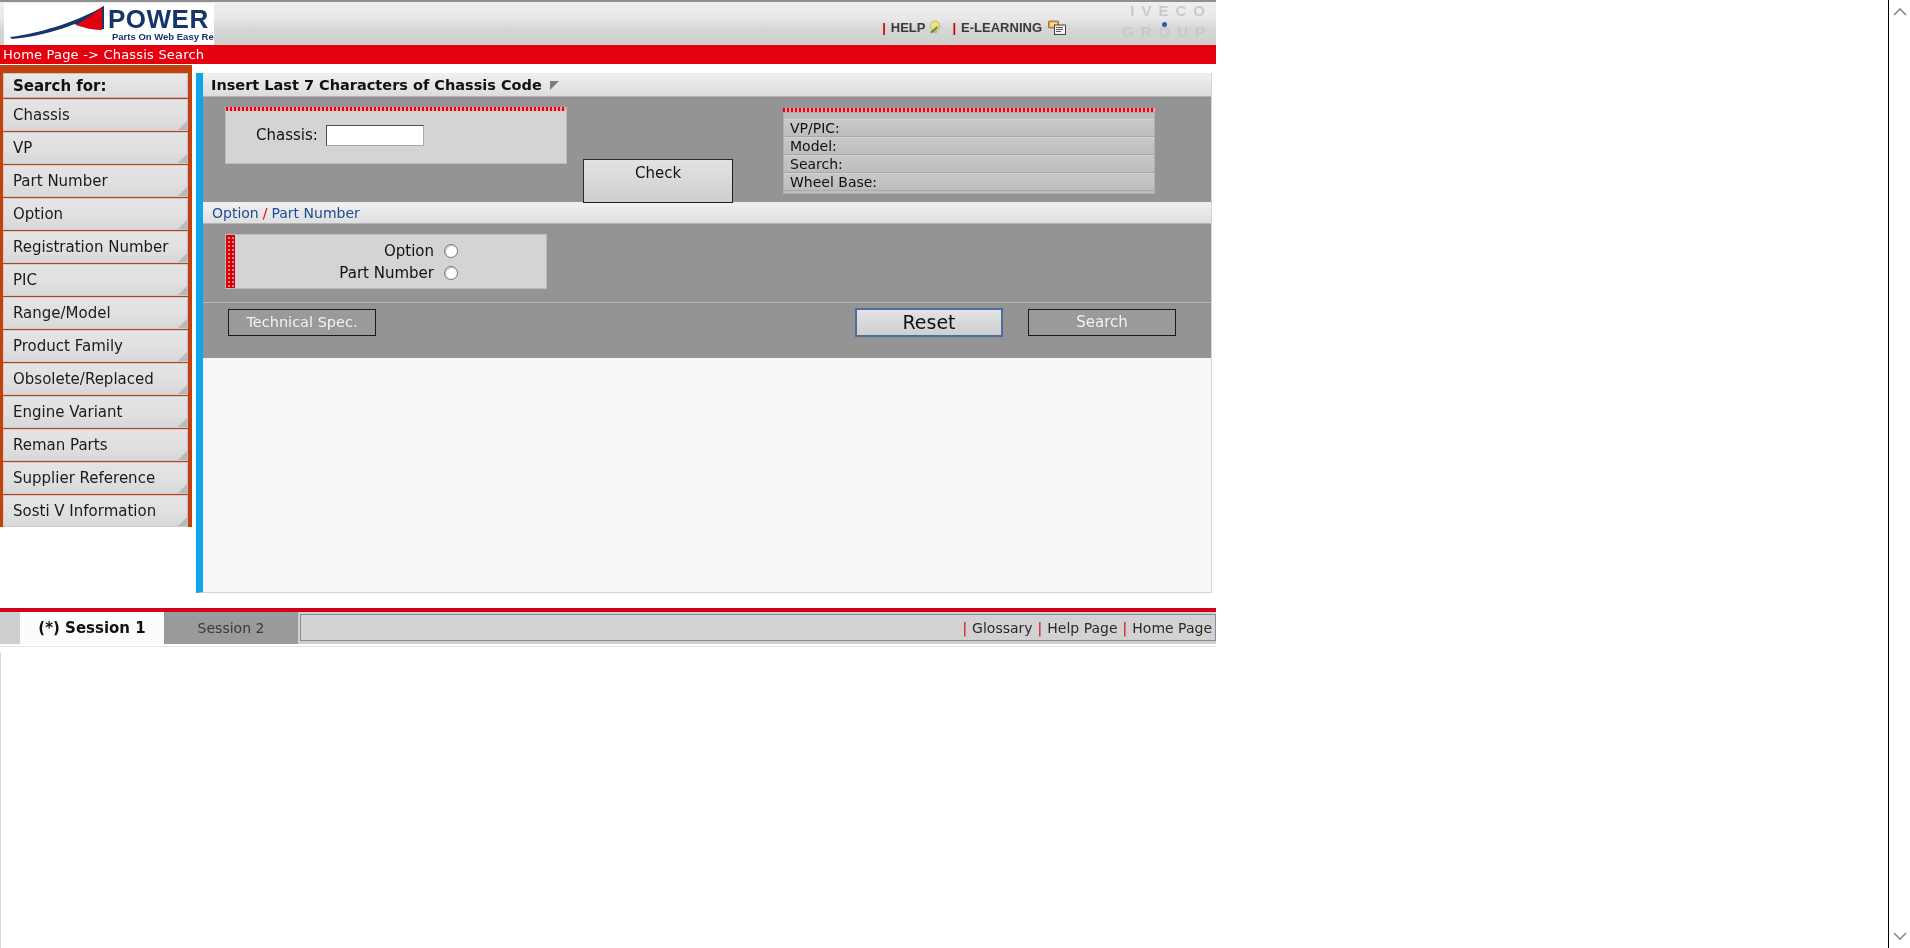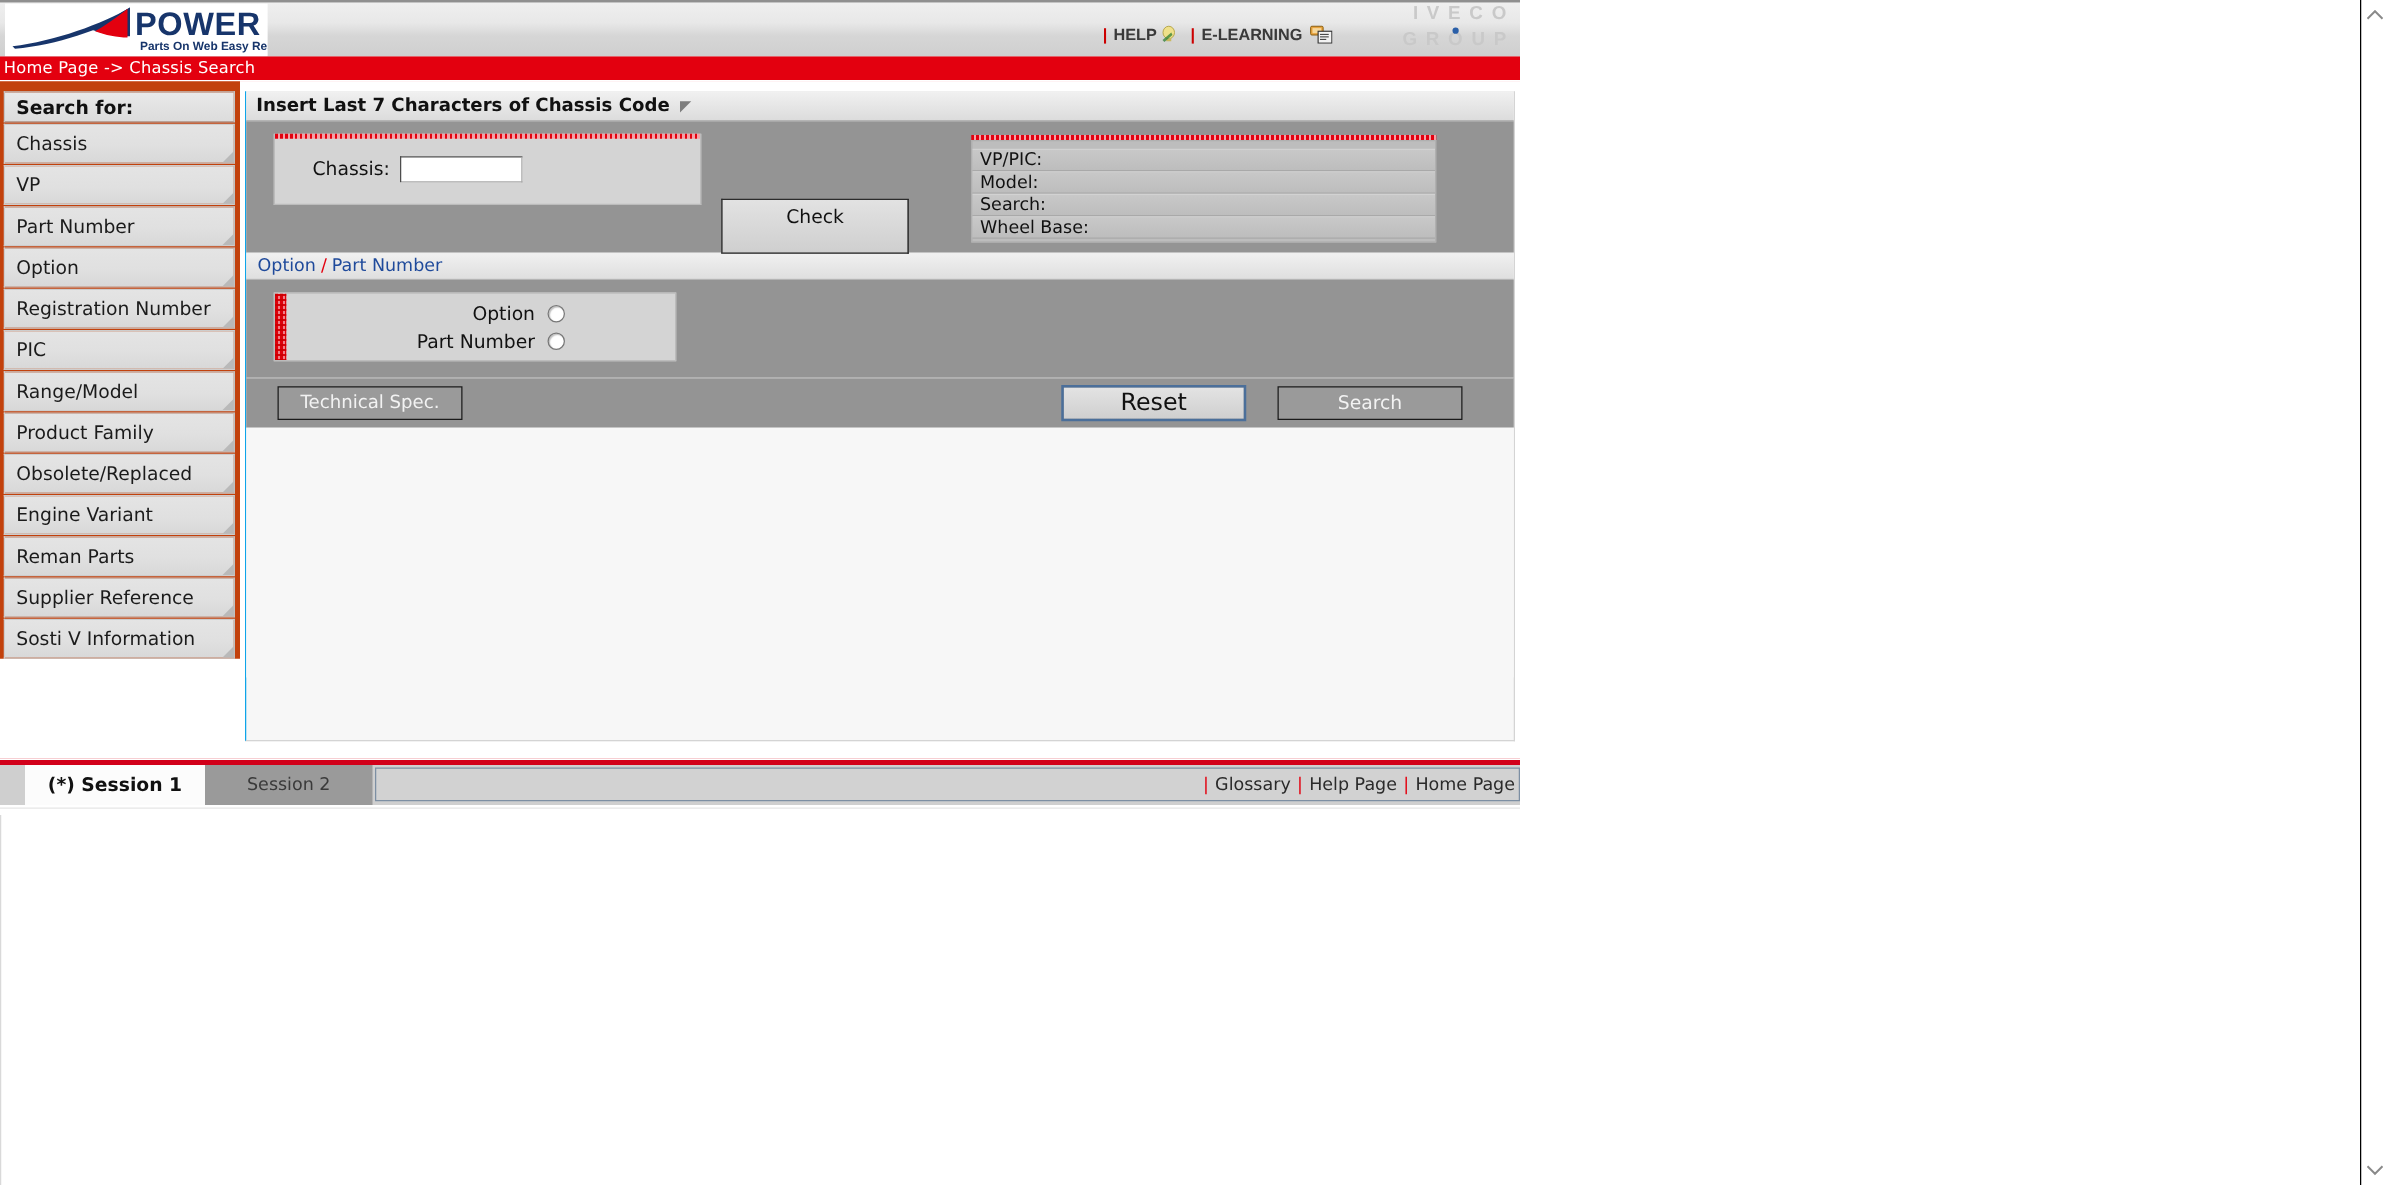--- a/index.html
+++ b/index.html
@@ -162,21 +162,21 @@
     border-left: 9px solid transparent;
     border-bottom: 9px solid #b9b9b9;
   }
 
   
   .content {
     flex: 1 1 auto;
     margin: 8px 4px 0 4px;
     background: #f7f7f7;
     min-height: 520px;
-    border-left: 1px solid #0ea5e9;
+    border-left: 7px solid #0ea5e9;
     border-right: 1px solid #d4d4d4;
     border-bottom: 1px solid #d4d4d4;
   }
 
   .section-head {
     height: 24px;
     background: linear-gradient(to bottom, #f0f0f0, #dcdcdc);
     border-top: 1px solid #ededed;
     border-bottom: 1px solid #b4b4b4;
     display: flex;
@@ -393,21 +393,21 @@
     border: 1px solid #8d8d8d;
     border-right-color: #f2f2f2;
     border-bottom-color: #f2f2f2;
   }
   #code-input { width: 108px; }
   #desc-input { width: 340px; }
 
   
   .action-bar {
     position: relative;
-    height: 40px;
+    height: 56px;
     background: #949494;
     border-top: 1px solid #b6b6b6;
   }
   .btn-techspec {
     position: absolute;
     left: 25px; top: 6px;
     width: 148px; height: 27px;
     background: #9a9a9a;
     border: 1px solid #1a1a1a;
     color: #f2f2f2;

